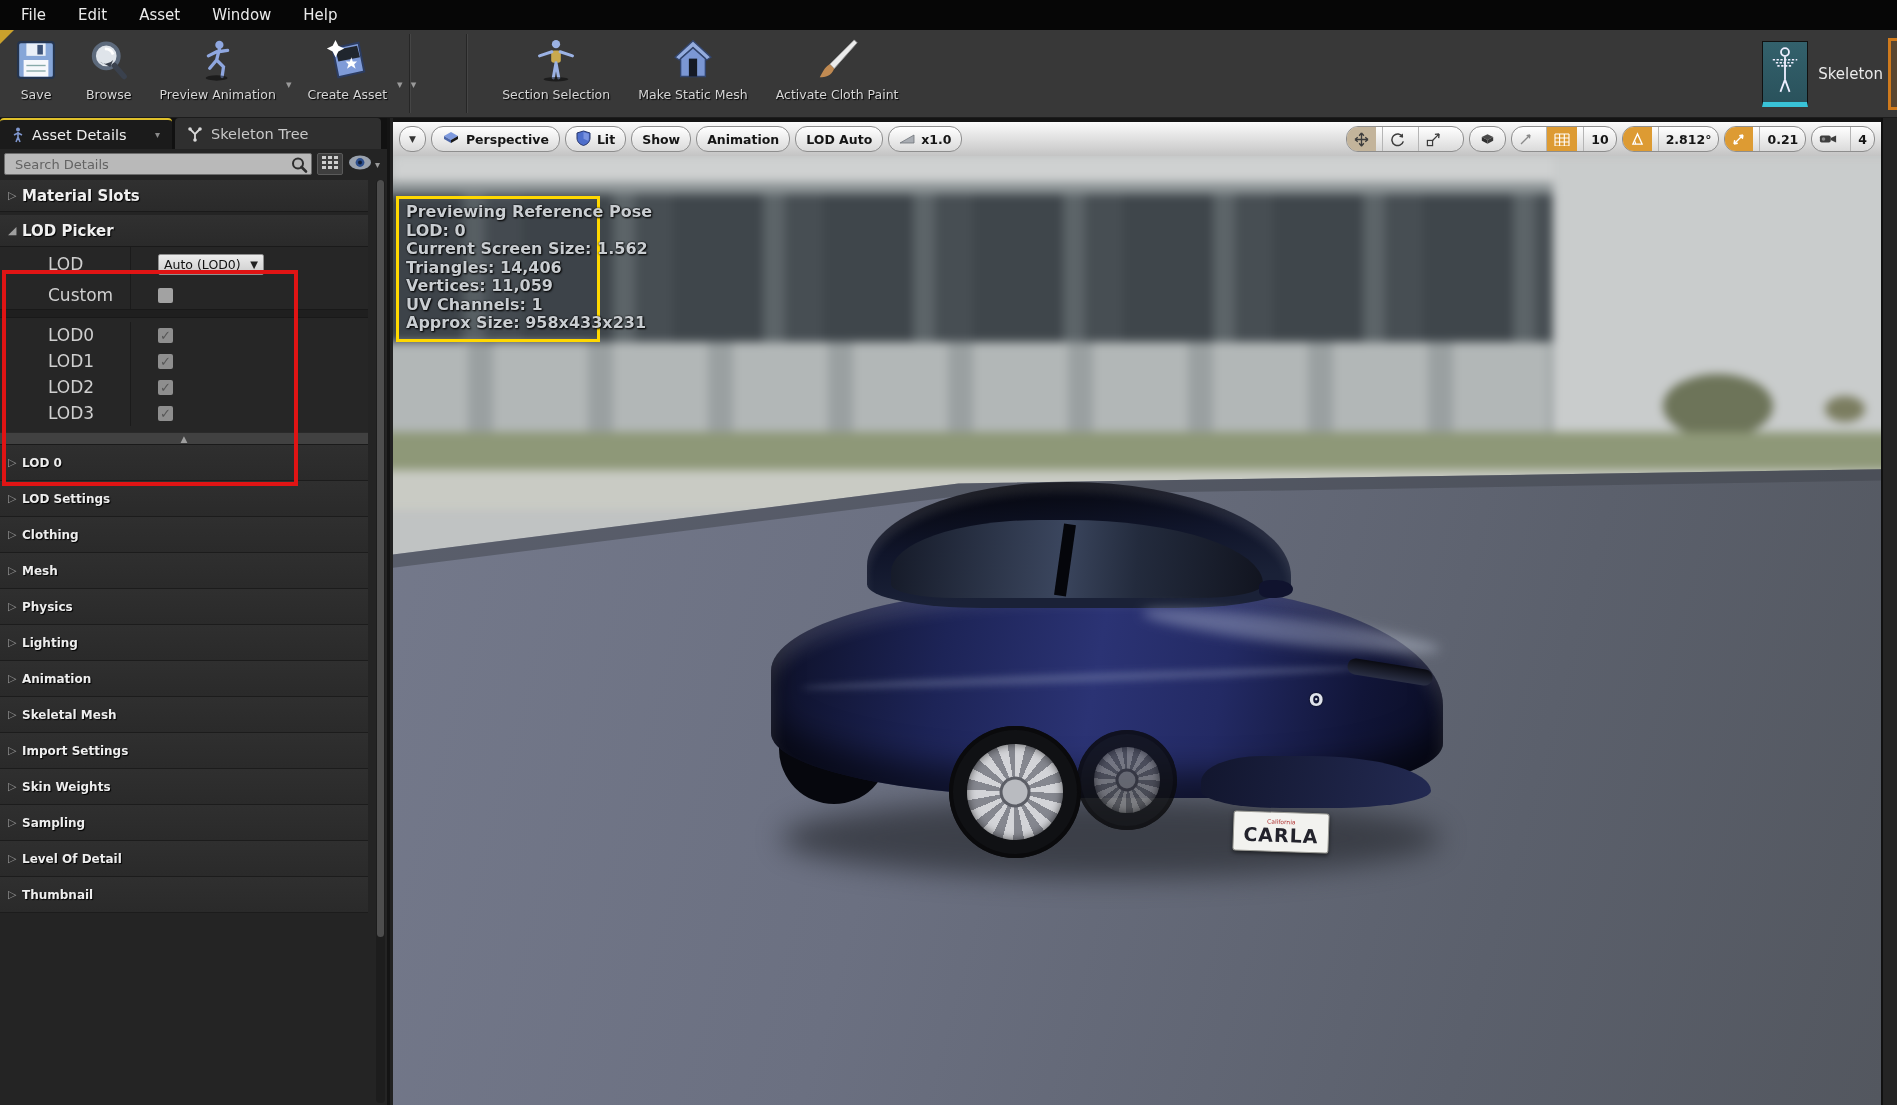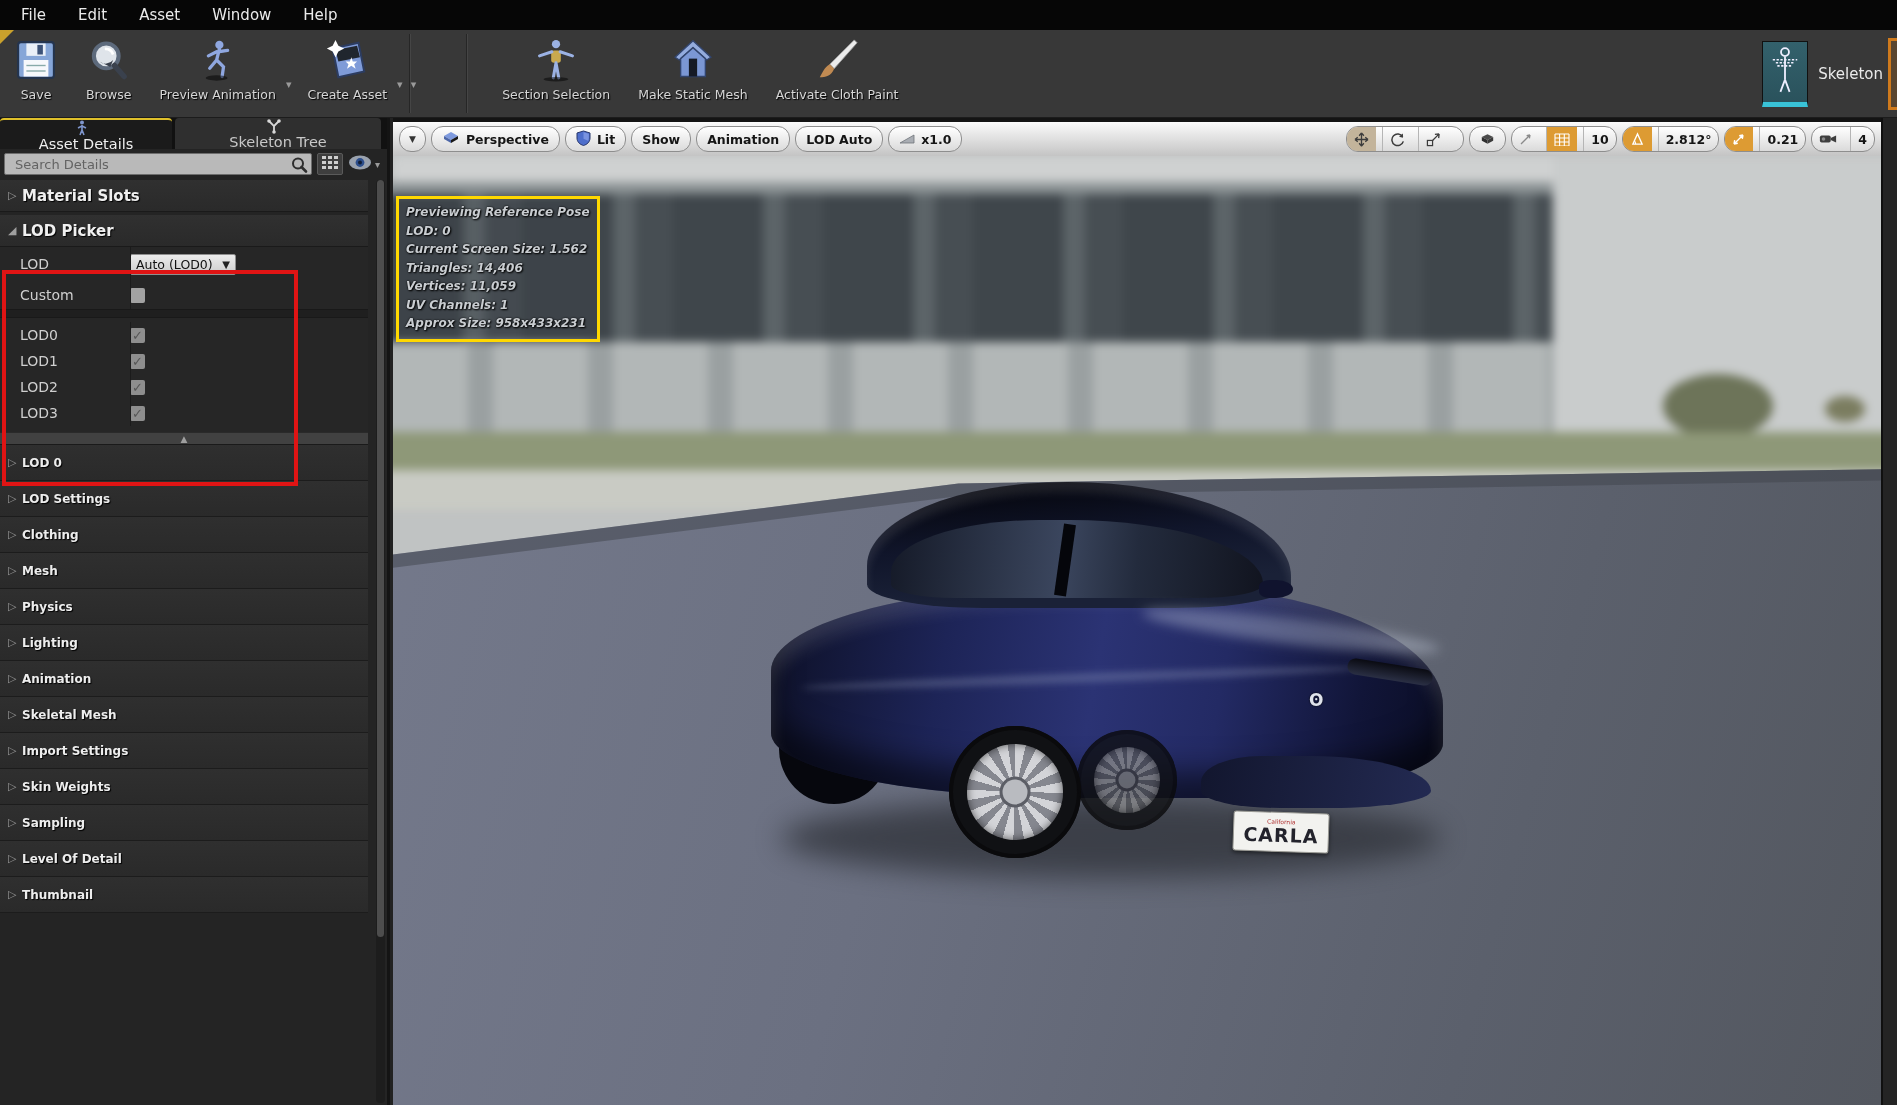--- a/index.html
+++ b/index.html
@@ -30,21 +30,21 @@
     justify-content:center; }
   .skel-label { color:#eaeaea; font-size:15px; margin-left:10px; }
   .orange-sliver { position:absolute; right:0; top:8px; width:9px; height:72px;
     border:3px solid #cf7a1c; border-right:none; background:#5a4630; }
 
   
   .leftpanel { position:absolute; left:0; top:118px; width:390px; height:987px; background:#242424;
     border-right:3px solid #141414; z-index:10; }
   .tabsrow { position:absolute; left:0; top:0; width:100%; height:31px; background:#111; display:flex; }
   .tab { height:31px; display:flex; align-items:center; padding:0 12px; border-radius:4px 4px 0 0;
-    font-size:14.5px; cursor:pointer;flex-direction:column; }
+    font-size:14.5px; cursor:pointer; }
   .tab.active { background:#1b1b1b; color:#efefef; border-top:2px solid #dfc02a; width:172px; }
   .tab.inactive { background:#2f2f2f; color:#c8c8c8; margin-left:3px; width:206px; }
   .tab .tabcaret { color:#8a8a8a; font-size:10px; margin-left:auto; }
   .tab .ticon { margin-right:8px; display:flex; }
 
   .searchrow { position:absolute; left:0; top:33px; width:100%; height:26px; display:flex;
     align-items:center; padding:0 4px; gap:5px; }
   .searchbox { position:relative; width:308px; height:22px; background:#b9b9b9; border:1px solid #6d6d6d;
     border-radius:2px; }
   .searchbox input { width:100%; height:100%; background:transparent; border:none; outline:none;
@@ -57,21 +57,21 @@
   .eye-btn .caret { color:#9a9a9a; font-size:10px; }
 
   .props { position:absolute; left:0; top:62px; width:368px; bottom:0; }
   .cat-row { height:32px; background:linear-gradient(#303030,#2a2a2a); border-bottom:1px solid #1a1a1a;
     display:flex; align-items:center; padding-left:8px; cursor:pointer; }
   .cat-row .arrow { color:#9f9f9f; font-size:11px; width:14px; }
   .cat-row .ctext { color:#f0f0f0; font-size:15px; font-weight:bold; text-shadow:1px 1px 1px #000; }
 
   .lodpicker-body { background:#262626; }
   .prow { position:relative; display:flex; align-items:center; padding-left:20px; }
-  .prow .plabel { width:110px; color:#cfcfcf; font-size:14px; }
+  .prow .plabel { width:110px; color:#cfcfcf; font-size:17px;margin-left:28px; }
   .prow::before { content:""; position:absolute; left:130px; top:0; bottom:0; width:1px; background:#1b1b1b; }
   .dropdown { width:106px; height:21px; background:linear-gradient(#ececec,#cdcdcd);
     border:1px solid #8f8f8f; border-radius:2px; display:flex; align-items:center; font-size:12.5px;
     color:#111; padding:0 5px; cursor:pointer; }
   .dropdown .dcaret { margin-left:auto; color:#222; font-size:10px; }
   .checkbox { width:15px; height:15px; border-radius:2px; }
   .checkbox.unchecked { background:#a2a2a2; }
   .checkbox.checked { background:#8e8e8e; color:#565656; font-size:13px; font-weight:bold;
     line-height:15px; text-align:center; }
   .subsep { height:9px; background:#1f1f1f; border-top:1px solid #191919; border-bottom:1px solid #191919; }
@@ -128,22 +128,22 @@
   .ground { position:absolute; left:0; top:0; width:100%; height:100%;
     clip-path:polygon(0 42%, 38% 34.5%, 100% 33%, 100% 100%, 0 100%);
     background:linear-gradient(105deg,#757a8c 0%,#6b7081 38%,#5b606c 75%,#53575f 100%); }
   .ground-edge { position:absolute; left:0; top:0; width:100%; height:100%;
     clip-path:polygon(0 42%, 38% 34.5%, 100% 33%, 100% 34.2%, 38.2% 35.8%, 0 43.4%);
     background:#3f434c; opacity:.5; }
 
   
   .statsbox { position:absolute; left:3px; top:40px; width:204px; border:3px solid #ffd800;
     padding:4px 7px 6px; z-index:7; background:rgba(40,44,46,.08); }
-  .statsbox .sline { font-size:12px; font-weight:bold; color:#c9cdd1; line-height:18.5px;
-    text-shadow:1px 1px 2px #000, 0 0 2px #000; white-space:nowrap;font-style:italic; }
+  .statsbox .sline { font-size:16px; font-weight:bold; color:#c9cdd1; line-height:18.5px;
+    text-shadow:1px 1px 2px #000, 0 0 2px #000; white-space:nowrap; }
 
   
   .car { position:absolute; left:378px; top:312px; width:690px; height:430px; }
   .car-shadow { position:absolute; left:10px; top:330px; width:660px; height:80px; background:#2e3138;
     border-radius:50%; filter:blur(14px); opacity:.75; }
   .car-body { position:absolute; left:0; top:118px; width:672px; height:212px;
     border-radius:46% 42% 34% 46% / 85px 120px 55px 65px;
     background:linear-gradient(100deg,#0d1026 0%,#1d2457 26%,#2b3374 48%,#232a64 66%,#111538 86%,#0a0d24 100%);
     box-shadow:inset 0 14px 18px rgba(255,255,255,.14), inset 0 -26px 30px rgba(0,0,0,.55); }
   .car-hoodline { position:absolute; left:370px; top:150px; width:300px; height:26px;

